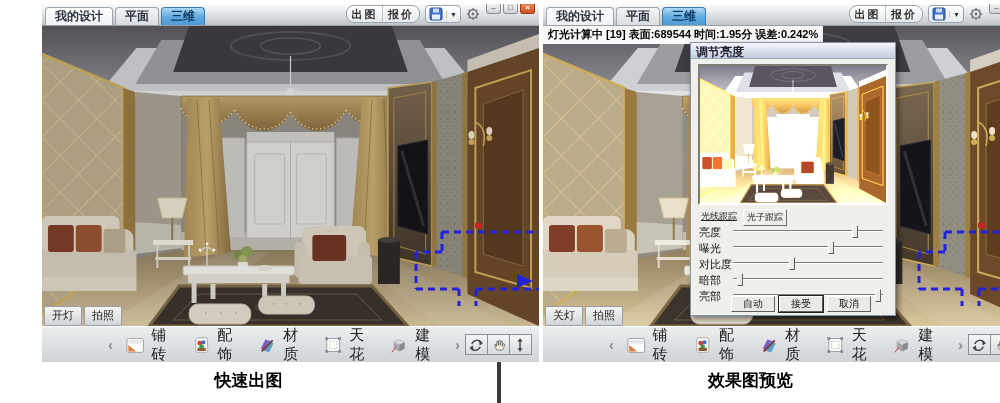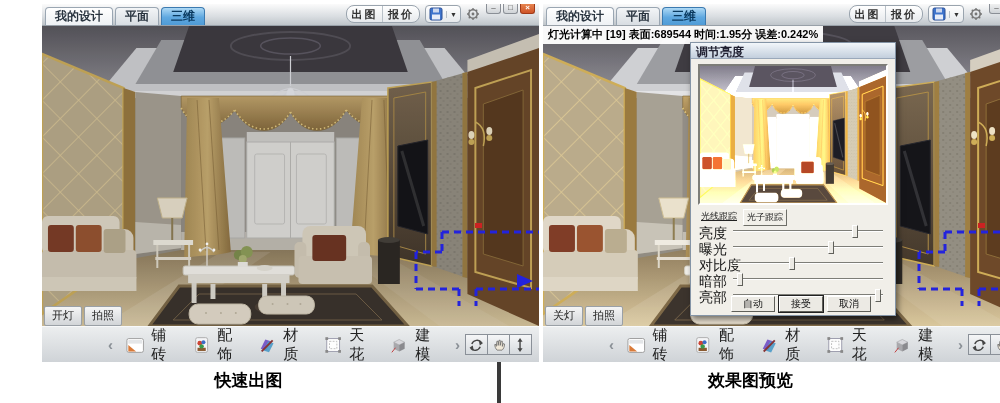--- a/index.html
+++ b/index.html
@@ -71,21 +71,21 @@
             background:#f1efe9; border:1px solid #8494a6; box-shadow:2px 3px 6px rgba(0,0,0,.5); }
   .dlg-title { height:16px; background:linear-gradient(#f2f6fa,#c3cfdd); border-bottom:1px solid #9aa8ba;
             font-size:12px; font-weight:bold; color:#223; padding:1px 5px; }
   .dlg-preview { position:absolute; left:7px; top:21px; width:190px; height:141px;
             border:2px solid; border-color:#7d7d78 #ffffff #ffffff #7d7d78; background:#222; }
   .dlg-preview svg { width:100%; height:100%; filter:brightness(1.48) saturate(1.28); }
   .dlg-tabs { position:absolute; left:8px; top:166px; display:flex; gap:4px; font-size:9px; color:#222; }
   .dtab1 { text-decoration:underline; padding:1px 2px; }
   .dtab2 { border:1px solid; border-color:#fff #6e6e68 #6e6e68 #fff; background:#f1efe9; padding:1px 3px; }
   .slider-row { position:absolute; left:8px; right:10px; height:13px; }
-  .slider-row .slbl { position:absolute; left:0; top:1px; font-size:14px; color:#111; }
+  .slider-row .slbl { position:absolute; left:0; top:1px; font-size:11px; color:#111; }
   .slider-row .track { position:absolute; left:34px; right:2px; top:6px; height:0;
             border-top:1px solid #7e7e78; border-bottom:1px solid #ffffff; }
   .slider-row .thumb { position:absolute; top:-6px; width:6px; height:13px; background:#eceae4;
             border:1px solid; border-color:#ffffff #60605a #60605a #ffffff; }
   .dlg-btns { position:absolute; left:0; right:0; top:253px; height:17px; }
   .dbtn { position:absolute; width:44px; height:16px; font-size:10px; color:#111;
             background:#eceae4; border:1px solid; border-color:#ffffff #5f5f59 #5f5f59 #ffffff; }
   .dbtn.b0 { left:40px; } .dbtn.b1 { left:88px; outline:1px solid #222; } .dbtn.b2 { left:136px; }
 
   

